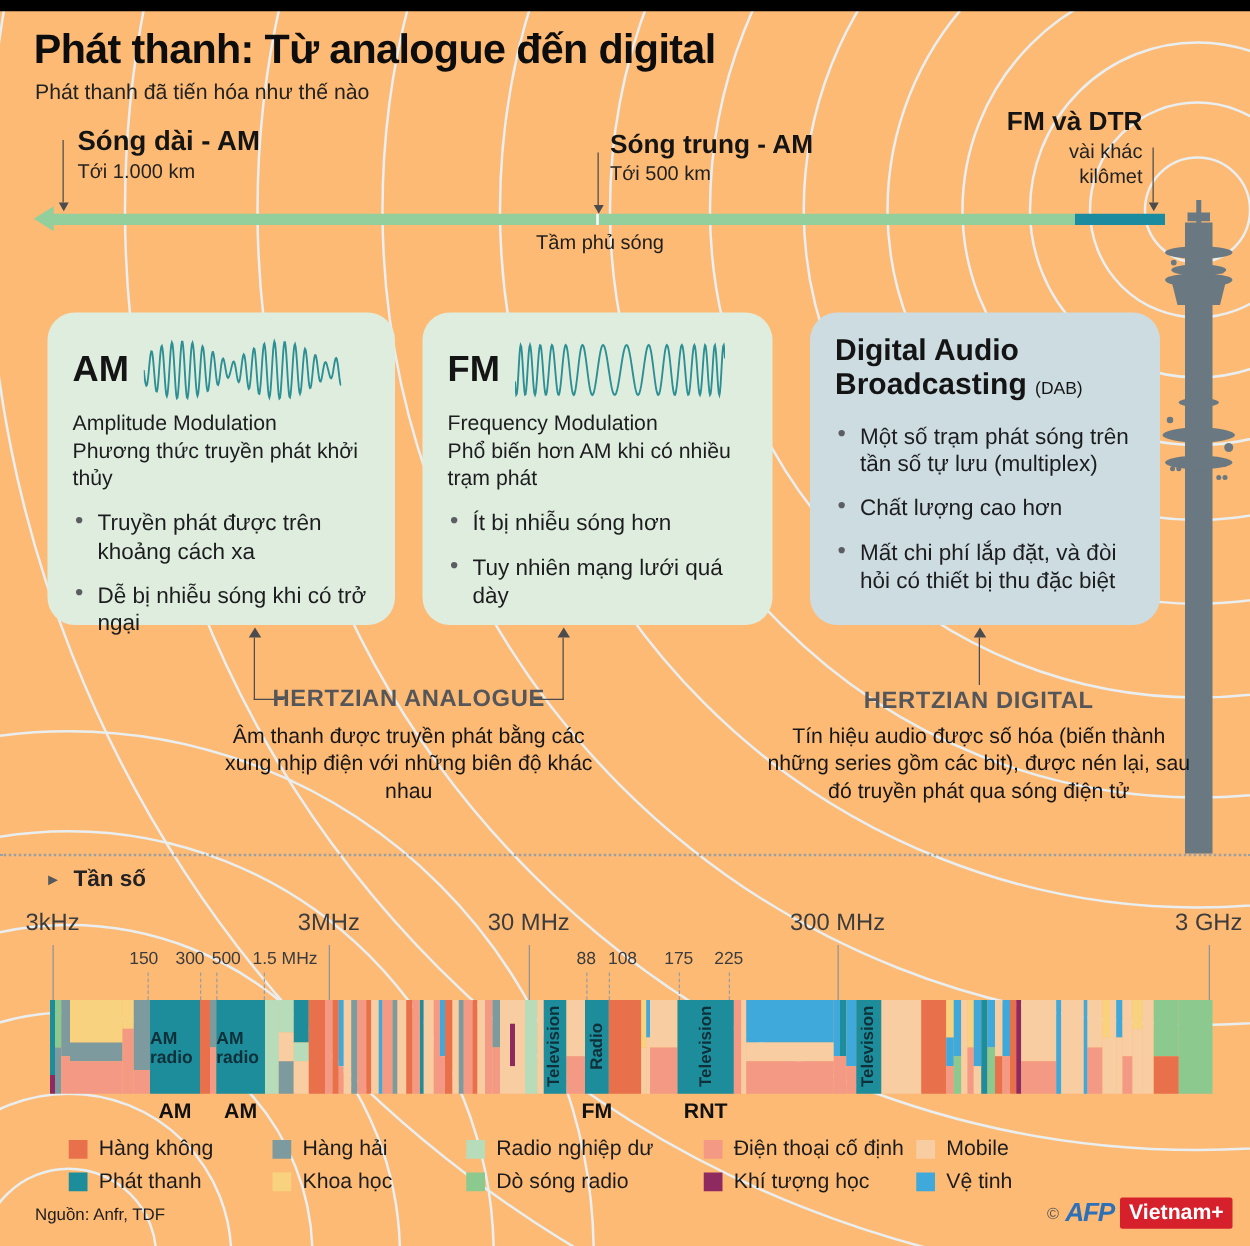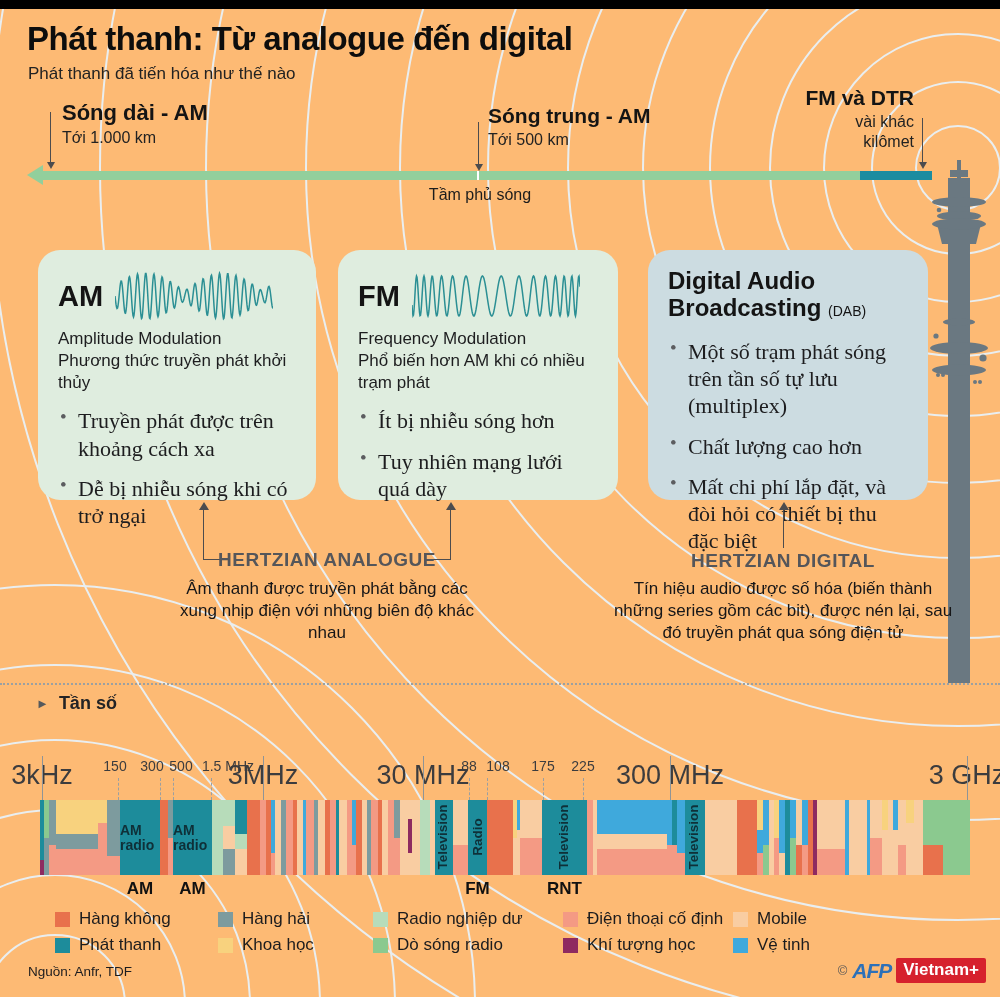--- a/index.html
+++ b/index.html
@@ -36,35 +36,35 @@
   
   .info-box{position:absolute;top:250px;height:250px;border-radius:22px;z-index:2;box-sizing:border-box;padding:18px 20px;}
   #box-am{left:38px;width:278px;background:#dfeddf;}
   #box-fm{left:338px;width:280px;background:#dfeddf;}
   #box-dab{left:648px;width:280px;background:#cdddE2;background:#cdddе2;background:#cdddc2;background:#ccdce1;}
   .box-head{display:flex;align-items:center;gap:12px;}
   .box-title{font-size:29px;font-weight:bold;color:#141414;}
   .dab-title{font-size:24px;font-weight:bold;color:#141414;line-height:1.12;}
   .dab-suffix{font-size:14px;font-weight:normal;}
   .box-desc{font-size:17px;line-height:1.28;color:#1d1d1f;margin-top:8px;}
-  ul.bullets{list-style:none;margin:14px 0 0 0;padding:0;font-size:22px;line-height:1.24;color:#1d1d1f;font-family:Liberation Serif, serif;}
+  ul.bullets{list-style:none;margin:14px 0 0 0;padding:0;font-size:18px;line-height:1.24;color:#1d1d1f;}
   ul.bullets li{position:relative;padding-left:20px;margin-bottom:13px;}
   ul.bullets li::before{content:"\2022";position:absolute;left:2px;top:-2px;color:#5c5d60;font-size:19px;}
   #box-dab ul.bullets{margin-top:16px;}
 
   
   .h-line{position:absolute;background:#4c4c4e;z-index:3;}
   .hertz-label{position:absolute;font-size:19px;color:#55565a;font-weight:600;letter-spacing:0.5px;text-align:center;z-index:3;}
   .hertz-desc{position:absolute;font-size:17px;line-height:1.28;color:#161618;text-align:center;z-index:3;}
 
   
   #dotted-sep{left:0;top:683px;width:1000px;border-top:2px dotted #9aa0a2;}
   #freq-title{left:36px;top:693px;font-size:18px;font-weight:600;color:#232325;display:flex;align-items:center;gap:10px;}
   #freq-title .tri{font-size:13px;color:#55595c;}
-  .tick-major-label{position:absolute;font-size:27px;color:#3c3c3e;transform:translateX(-50%);white-space:nowrap;z-index:2;margin-top:32px;}
+  .tick-major-label{position:absolute;font-size:19px;color:#3c3c3e;transform:translateX(-50%);white-space:nowrap;z-index:2;}
   .tick-minor-label{position:absolute;font-size:14px;color:#3c3c3e;transform:translateX(-50%);white-space:nowrap;z-index:2;}
   .tick-major-line{position:absolute;width:1px;background:#8f9496;z-index:2;}
   .tick-minor-line{position:absolute;width:0;border-left:1px dashed #9b9fa1;z-index:2;}
   #spectrum-bar{left:0;top:800px;width:1000px;height:75px;z-index:2;}
   .seg{position:absolute;top:0;height:75px;display:flex;flex-direction:column;}
   .seg > i{display:block;width:100%;}
   .band-block{position:absolute;top:0;height:75px;display:flex;align-items:center;justify-content:center;overflow:hidden;}
   .band-label{font-size:14px;line-height:1.05;color:#0f3038;font-weight:600;text-align:left;}
   .band-label.vert{transform:rotate(-90deg);white-space:nowrap;font-size:13.5px;}
   .below-label{position:absolute;transform:translateX(-50%);font-size:17px;font-weight:bold;color:#111;z-index:2;}

